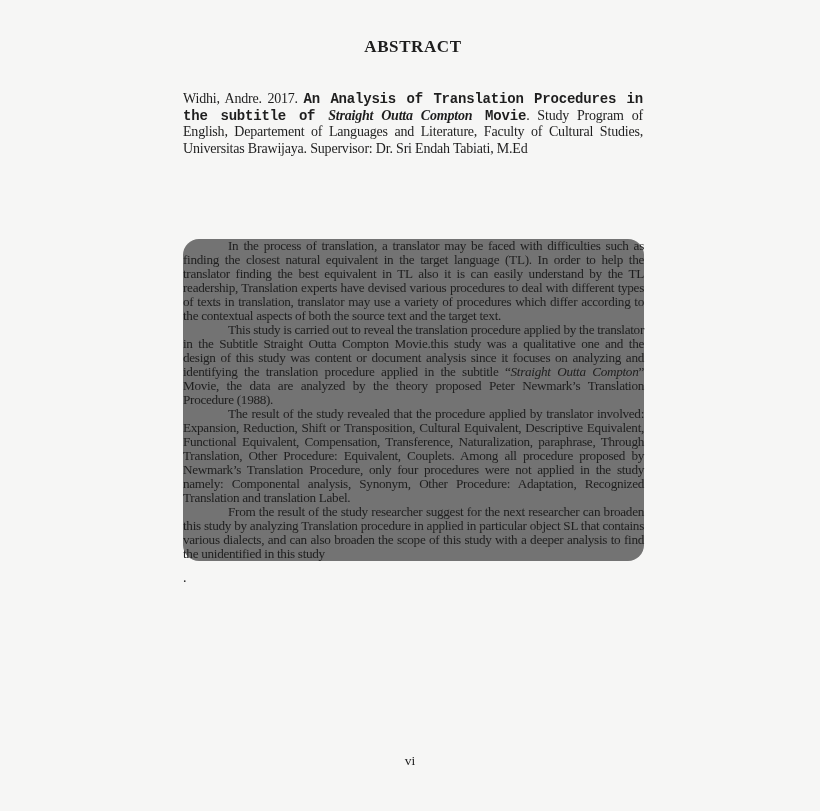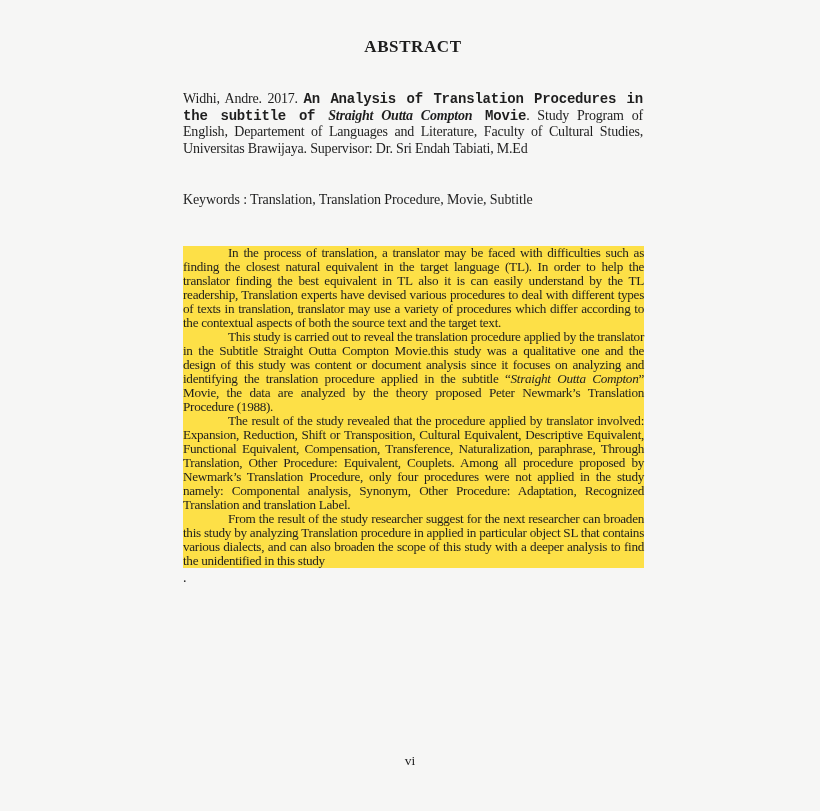--- a/index.html
+++ b/index.html
@@ -1,15 +1,15 @@
 <!DOCTYPE html>
 <html><head>
 <meta charset="utf-8">
 <style>
-  * { margin: 0; padding: 0; box-sizing: border-box; }
+  * { margin: 0; padding: 0; box-sizing: border-box; border-radius: 16px; }
   html, body { width: 820px; height: 811px; }
   body {
     position: relative;
     background: #f6f6f5;
     font-family: "Liberation Serif", serif;
     color: #1e1e1e;
     overflow: hidden;
   }
   .page { position: absolute; inset: 0; }
 
@@ -33,22 +33,22 @@
 
   .keywords {
     position: absolute;
     top: 192px; left: 183px; width: 460px;
     font-size: 14px;
     letter-spacing: -0.1px;
   }
 
   .body-block {
     position: absolute;
-    top: 246px; left: 183px; width: 461px;
-    background: #fde047;
+    top: 239px; left: 183px; width: 461px;
+    background: #737373;
     font-size: 13.2px;
     line-height: 14px;
     letter-spacing: -0.3px;
     text-align: justify;
   }
   .body-para { text-indent: 45px; }
 
   .seg-bold { font-weight: bold; font-family: Liberation Mono, monospace; }
   .seg-italic { font-style: italic; }
   .seg-bold-italic { font-weight: bold; font-style: italic; }
@@ -67,21 +67,20 @@
   }
 </style>
 </head>
 <body>
 
 <div class="page">
   <h1 class="heading">ABSTRACT</h1>
 
   <p class="citation"><span>Widhi, Andre. 2017. </span><span class="seg-bold">An Analysis of Translation Procedures in the subtitle of </span><span class="seg-bold-italic">Straight Outta Compton</span><span class="seg-bold"> Movie</span><span>. Study Program of English, Departement of Languages and Literature, Faculty of Cultural Studies, Universitas Brawijaya. Supervisor: Dr. Sri Endah Tabiati, M.Ed</span></p>
 
-  <p class="keywords">Keywords : Translation, Translation Procedure, Movie, Subtitle</p>
 
   <div class="body-block">
       <p class="body-para"><span>In the process of translation, a translator may be faced with difficulties such as finding the closest natural equivalent in the target language (TL). In order to help the translator finding the best equivalent in TL also it is can easily understand by the TL readership, Translation experts have devised various procedures to deal with different types of texts in translation, translator may use a variety of procedures which differ according to the contextual aspects of both the source text and the target text.</span></p>
       <p class="body-para"><span>This study is carried out to reveal the translation procedure applied by the translator in the Subtitle Straight Outta Compton Movie.this study was a qualitative one and the design of this study was content or document analysis since it focuses on analyzing and identifying the translation procedure applied in the subtitle “</span><span class="seg-italic">Straight Outta Compton</span><span>” Movie, the data are analyzed by the theory proposed Peter Newmark’s Translation Procedure (1988).</span></p>
       <p class="body-para"><span>The result of the study revealed that the procedure applied by translator involved: Expansion, Reduction, Shift or Transposition, Cultural Equivalent, Descriptive Equivalent, Functional Equivalent, Compensation, Transference, Naturalization, paraphrase, Through Translation, Other Procedure: Equivalent, Couplets. Among all procedure proposed by Newmark’s Translation Procedure, only four procedures were not applied in the study namely: Componental analysis, Synonym, Other Procedure: Adaptation, Recognized Translation and translation Label.</span></p>
       <p class="body-para"><span>From the result of the study researcher suggest for the next researcher can broaden this study by analyzing Translation procedure in applied in particular object SL that contains various dialects, and can also broaden the scope of this study with a deeper analysis to find the unidentified in this study</span></p>
     </div>
 
   <div class="stray-period">.</div>
 

